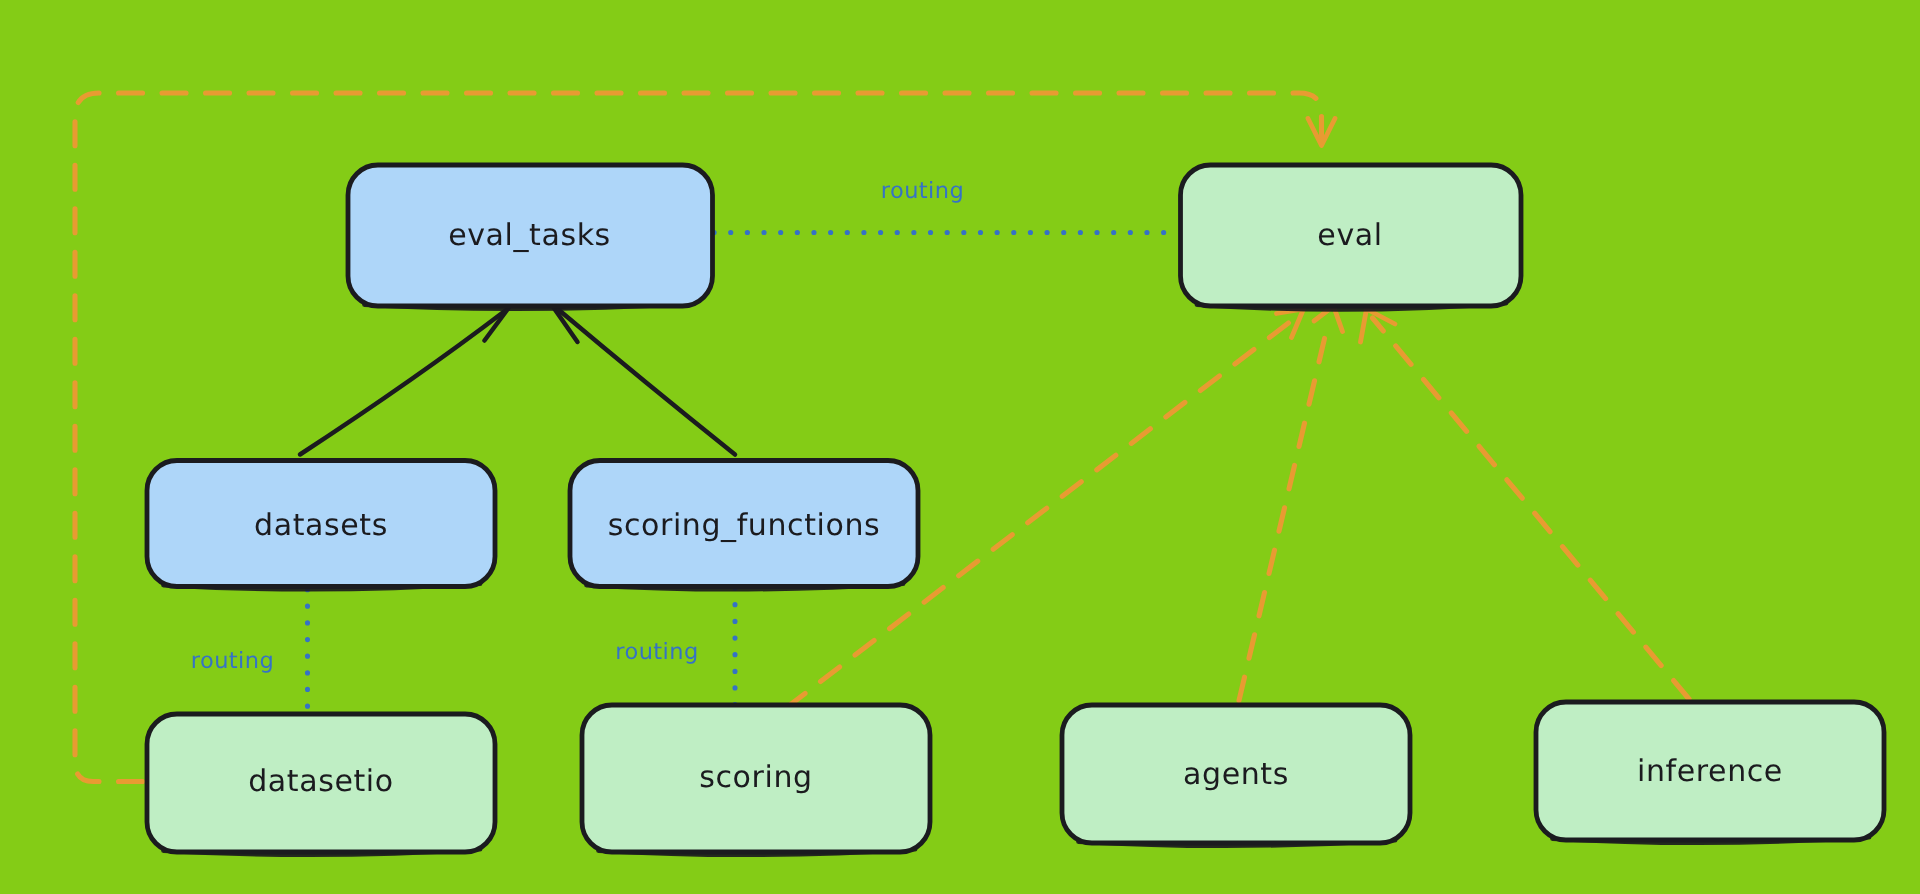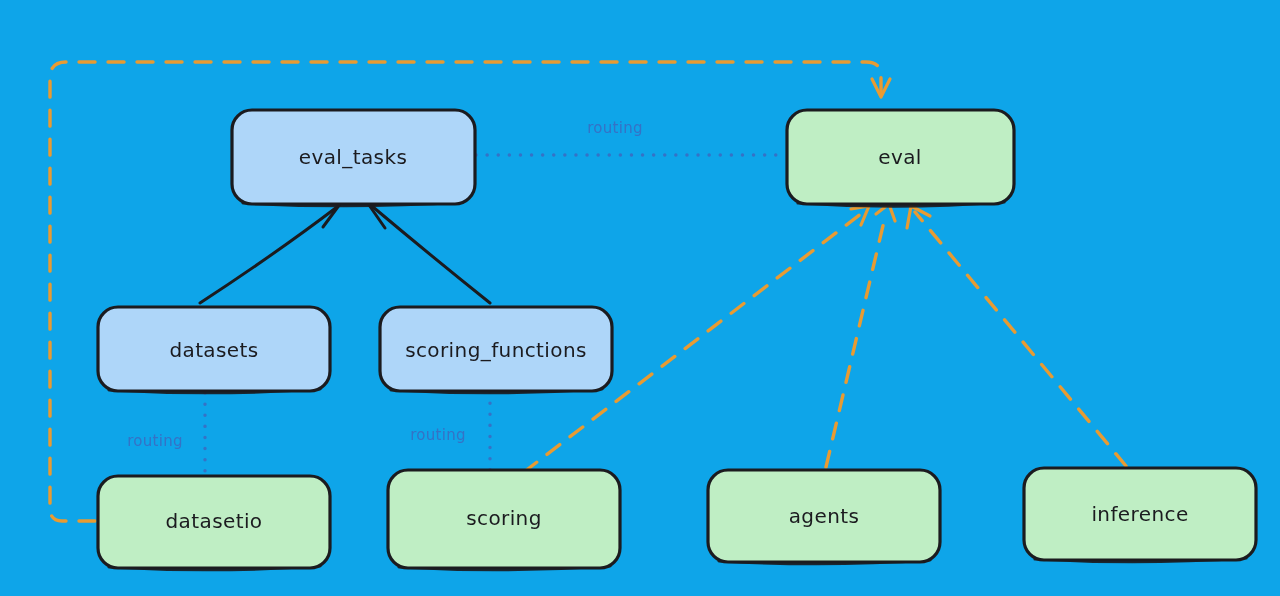--- a/index.html
+++ b/index.html
@@ -8,21 +8,21 @@
     padding: 0;
     background: #ffffff;
   }
   body {
     font-family: "DejaVu Sans", sans-serif;
   }
   #canvas {
     position: relative;
     width: 1280px;
     height: 596px;
-    background: #0ea5e9;
+    background: #84cc16;
     overflow: hidden;
   }
   #diagram-svg {
     position: absolute;
     inset: 0;
     width: 1280px;
     height: 596px;
   }
   .node-label {
     font-family: "DejaVu Sans", sans-serif;

